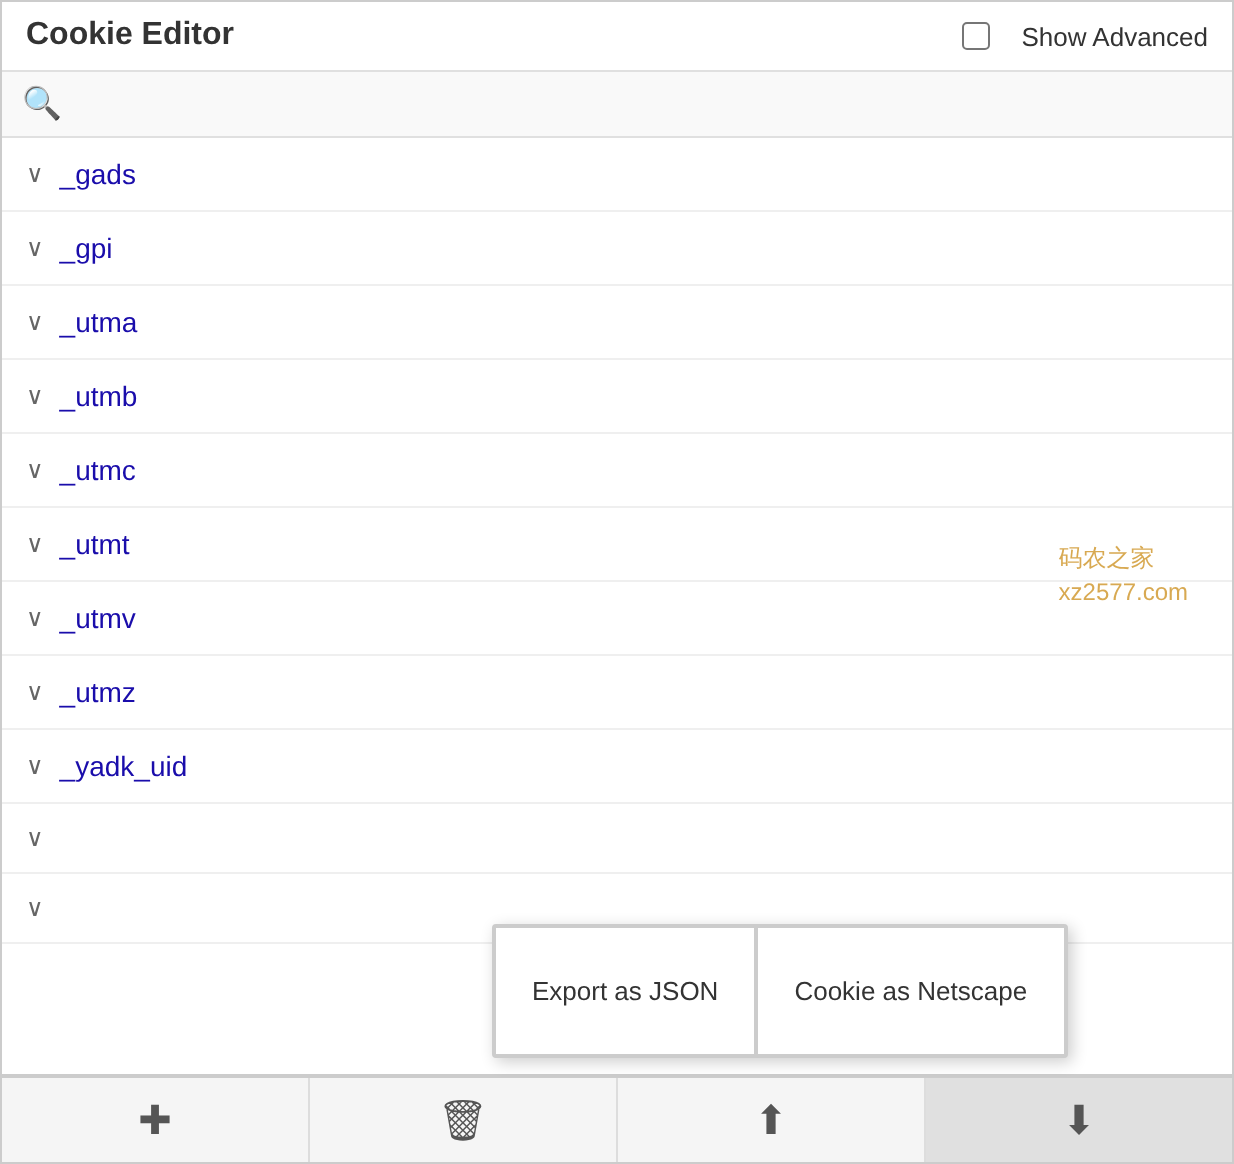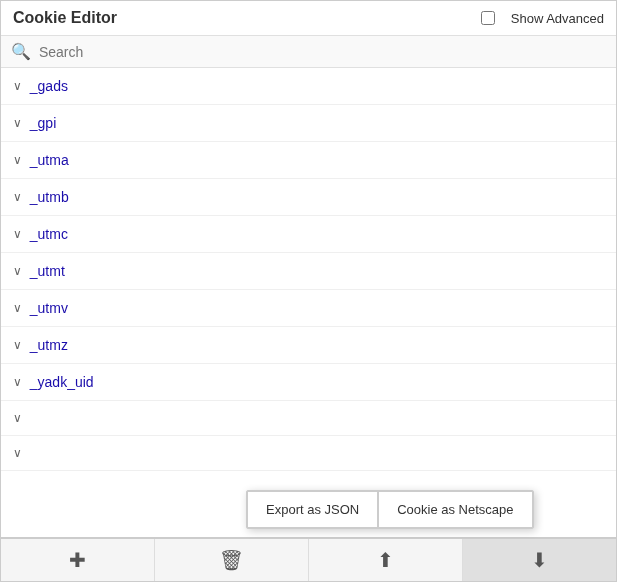--- a/index.html
+++ b/index.html
@@ -132,21 +132,21 @@
       background: #fff;
       border: 1px solid #ccc;
       box-shadow: 2px 2px 8px rgba(0,0,0,0.2);
       display: flex;
       gap: 0;
       z-index: 100;
       border-radius: 2px;
     }
 
     .export-btn {
-      padding: 10px 18px;
+      padding: 24px 18px;
       font-size: 13px;
       background: #fff;
       border: none;
       cursor: pointer;
       color: #333;
       border: 1px solid #ccc;
       white-space: nowrap;
     }
 
     
@@ -201,21 +201,20 @@
   <div class="header">
     <span class="header-title">Cookie Editor</span>
     <div class="show-advanced-container">
       <input type="checkbox" class="show-advanced-checkbox" style="">
       <label class="show-advanced-label">Show Advanced</label>
     </div>
   </div>
 
   <div class="search-container">
     <span class="search-icon">🔍</span>
-    <input type="text" class="search-input" placeholder="Search" style="">
   </div>
 
   <div class="cookie-list">
   <div class="cookie-item">
         <span class="chevron-icon">∨</span>
         <span class="cookie-name">_gads</span>
       </div>
       <div class="cookie-item">
         <span class="chevron-icon">∨</span>
         <span class="cookie-name">_gpi</span>
@@ -254,20 +253,24 @@
       <div class="cookie-item">
         <span class="chevron-icon">∨</span>
       </div>
     </div>
 
   <div class="export-popup">
     <button class="export-btn">Export as JSON</button>
     <button class="export-btn">Cookie as Netscape</button>
   </div>
 
+  <div class="watermark">
+    <div>码农之家</div>
+    <div>xz2577.com</div>
+  </div>
 
   <div class="footer-toolbar">
     <button class="toolbar-btn">
       <span>✚</span>
     </button>
     <button class="toolbar-btn">
       <span>🗑</span>
     </button>
     <button class="toolbar-btn">
       <span>⬆</span>

